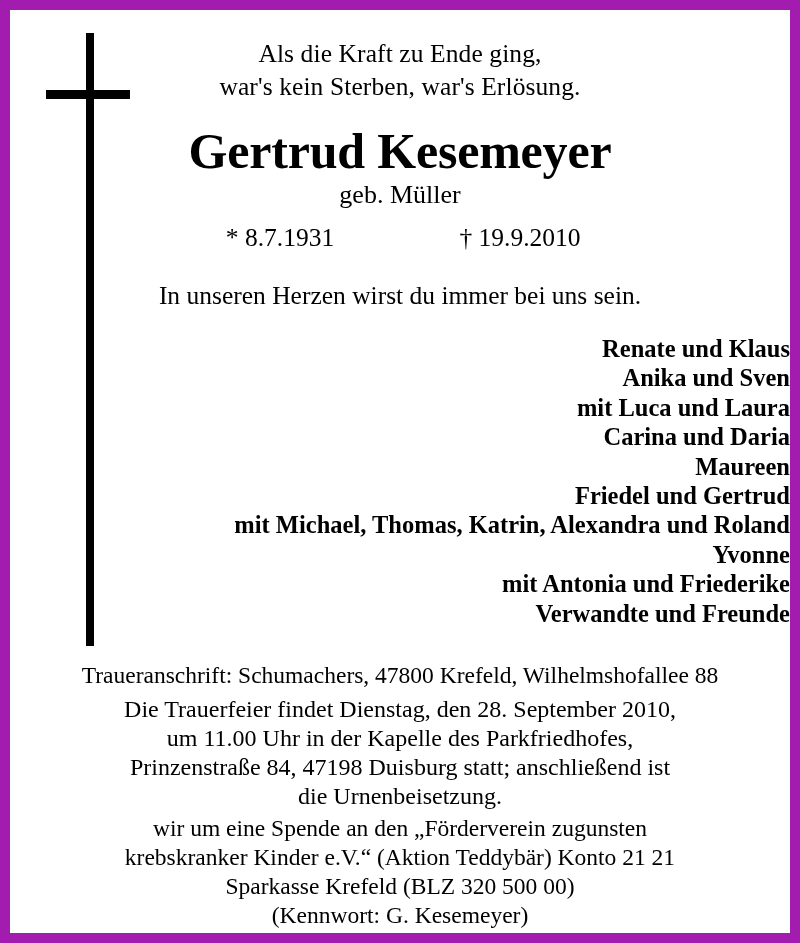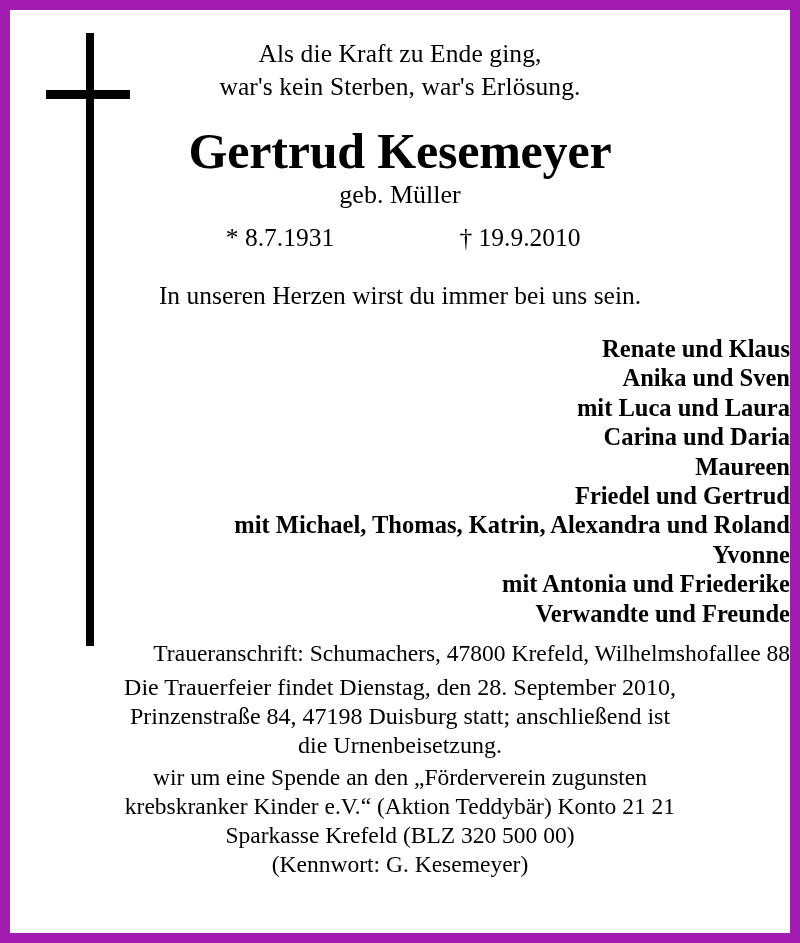--- a/index.html
+++ b/index.html
@@ -120,25 +120,24 @@
     font-size: 24.5px;
     font-weight: bold;
     line-height: 29.4px;
   }
   .mourners-line {
     white-space: nowrap;
     text-align: right;
   }
 
   .address-line {
-    margin-top: 11px;
+    margin-top: 33px;
     font-size: 23.5px;
     line-height: 28px;
     white-space: nowrap;
-    text-align: right;
   }
 
   .ceremony {
     margin-top: 6px;
     font-size: 24px;
     line-height: 29px;
   }
   .ceremony-line {
     white-space: nowrap;
   }
@@ -191,20 +190,21 @@
         <div class="mourners-line">mit Michael, Thomas, Katrin, Alexandra und Roland</div>
         <div class="mourners-line">Yvonne</div>
         <div class="mourners-line">mit Antonia und Friederike</div>
         <div class="mourners-line">Verwandte und Freunde</div>
       </div>
 
       <div class="address-line">Traueranschrift: Schumachers, 47800 Krefeld, Wilhelmshofallee 88</div>
 
       <div class="ceremony">
         <div class="ceremony-line">Die Trauerfeier findet Dienstag, den 28. September 2010,</div>
+        <div class="ceremony-line">um 11.00 Uhr in der Kapelle des Parkfriedhofes,</div>
         <div class="ceremony-line">Prinzenstraße 84, 47198 Duisburg statt; anschließend ist</div>
         <div class="ceremony-line">die Urnenbeisetzung.</div>
       </div>
 
       <div class="donation">
         <div class="donation-line">wir um eine Spende an den „Förderverein zugunsten</div>
         <div class="donation-line">krebskranker Kinder e.V.“ (Aktion Teddybär) Konto 21 21</div>
         <div class="donation-line">Sparkasse Krefeld (BLZ 320 500 00)</div>
         <div class="donation-line">(Kennwort: G. Kesemeyer)</div>
       </div>

